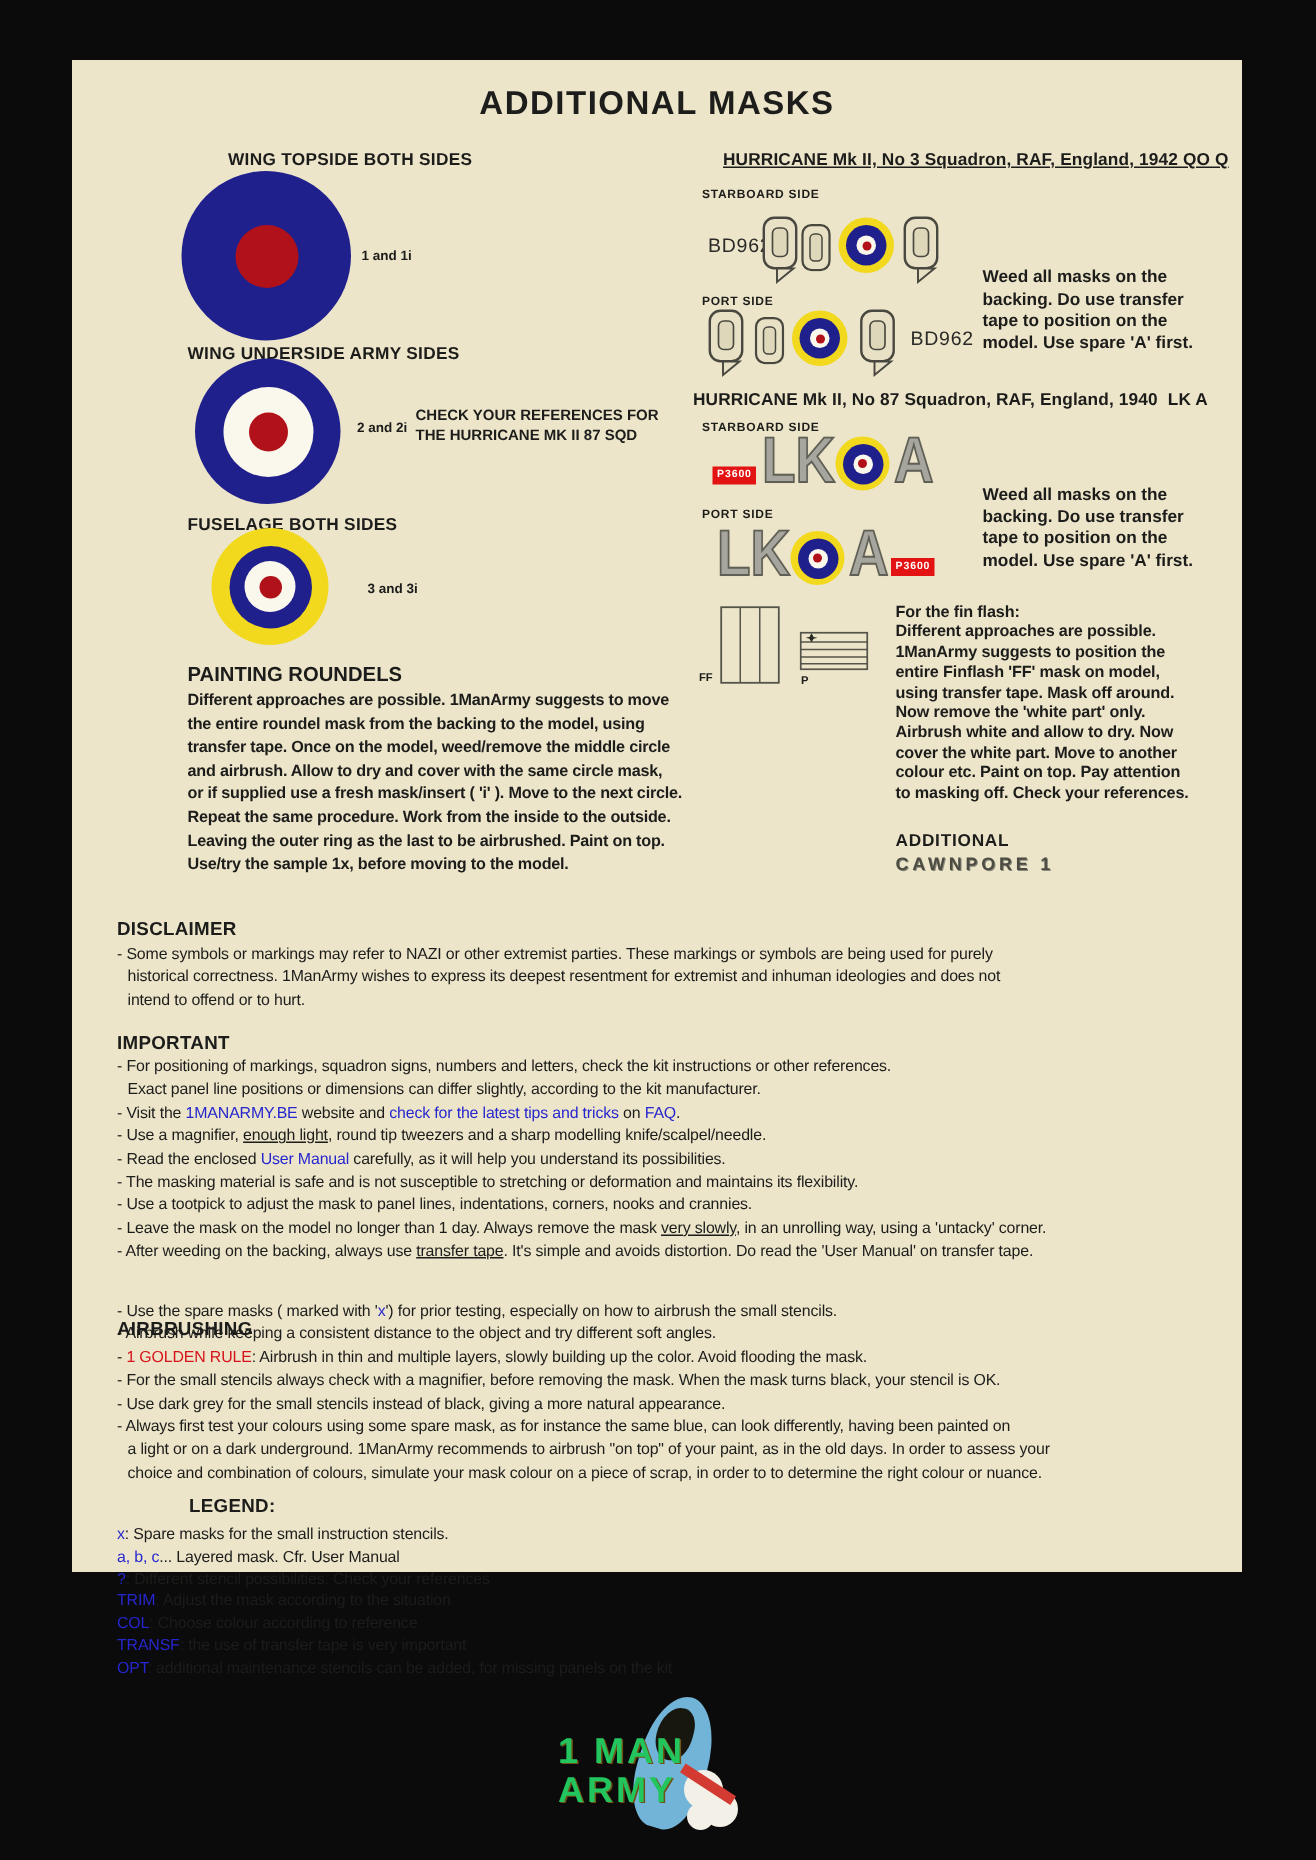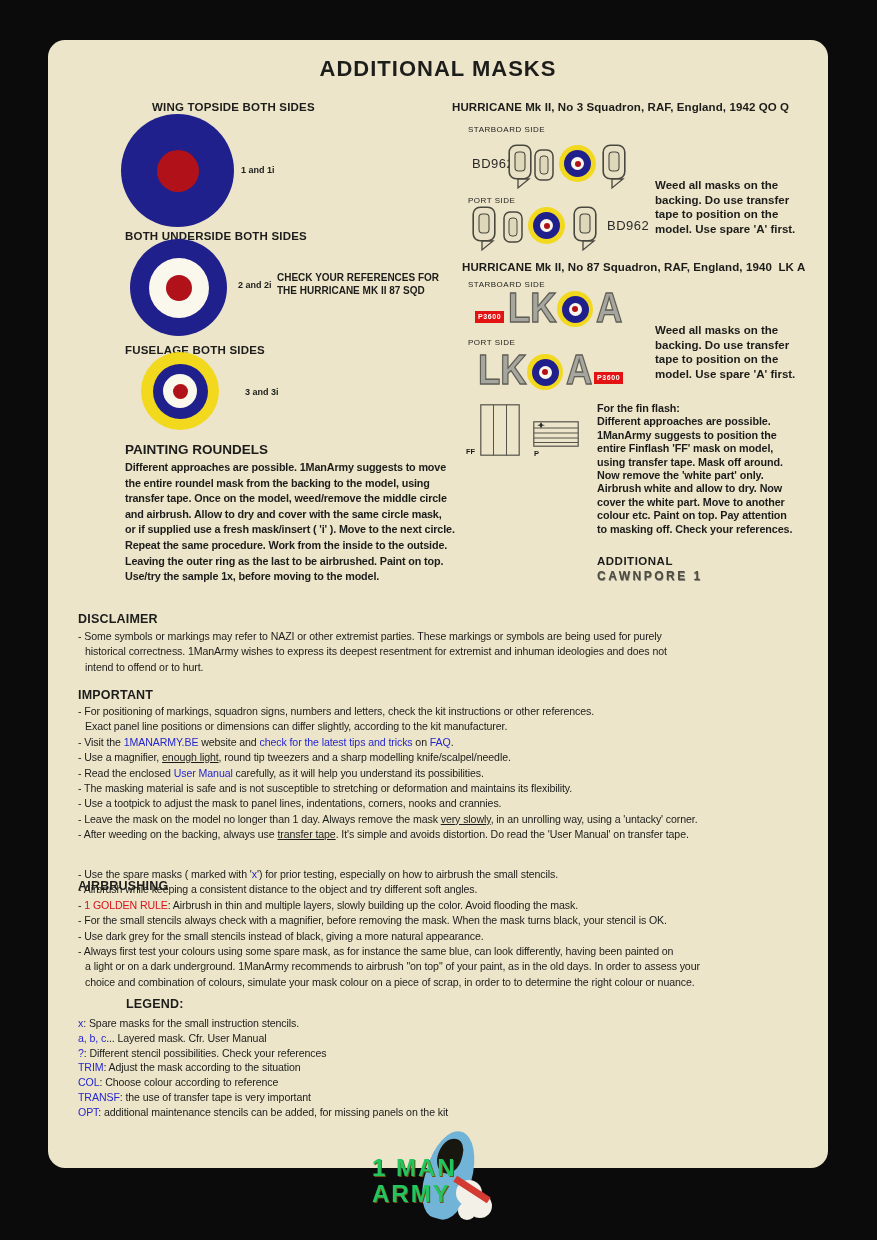--- a/index.html
+++ b/index.html
@@ -1,24 +1,24 @@
 <!DOCTYPE html>
 <html><head>
 <meta charset="utf-8">
 <style>
   html,body{margin:0;padding:0;background:#0b0b0b;}
   .canvas{position:relative;width:877px;height:1240px;background:#0b0b0b;overflow:hidden;
           font-family:"Liberation Sans",sans-serif;color:#1c1c1b;}
-  .page{position:absolute;left:48px;top:40px;width:780px;height:1128px;background:#ece5c9;border-radius:17px;}
+  .page{position:absolute;left:48px;top:40px;width:780px;height:1008px;background:#ece5c9;}
   .abs{position:absolute;}
   .title{width:100%;text-align:center;font-size:22px;font-weight:bold;letter-spacing:1px;color:#1d1d1b;}
   .sec-h{font-size:12.5px;font-weight:bold;letter-spacing:.2px;}
   .blk-h{font-size:11.5px;font-weight:bold;letter-spacing:.2px;}
   .sq-h{font-size:11.5px;font-weight:bold;white-space:pre;letter-spacing:.1px;}
-  .sub-h{font-size:8px;font-weight:normal;letter-spacing:.5px;}
+  .sub-h{font-size:8px;font-weight:bold;letter-spacing:.5px;}
   .lbl{font-size:9px;font-weight:bold;}
   .note-b{font-size:11.5px;font-weight:bold;white-space:pre-line;line-height:14.5px;}
   .body-b{font-size:10.8px;font-weight:bold;white-space:pre-line;line-height:15.6px;letter-spacing:-.15px;}
   .fin-b{font-size:10.8px;font-weight:bold;white-space:pre-line;line-height:13.4px;letter-spacing:-.1px;}
   .ph{font-size:13.5px;font-weight:bold;}
   .tlines{font-size:10.6px;line-height:15.4px;letter-spacing:-.1px;color:#1c1c1b;white-space:nowrap;}
   .tline.cont{padding-left:7px;}
   .legend .tline{line-height:14.8px;}
   .link,.blue{color:#2626cf;}
   .red{color:#d6131a;}
@@ -53,21 +53,21 @@
  <div class="page">
 
   <div class="abs title" style="top:16px;">ADDITIONAL MASKS</div>
 
   <div class="abs blk-h" style="left:77px;top:61px;margin-left:27px;">WING TOPSIDE BOTH SIDES</div>
   <div class="abs r-wrap" style="left:73px;top:74px;width:113px;height:113px;background:#20208d;">
     <div class="circ" style="width:42px;height:42px;background:#b11118;"></div>
   </div>
   <div class="abs lbl" style="left:193px;top:125px;">1 and 1i</div>
 
-  <div class="abs blk-h" style="left:77px;top:190px;">BOTH UNDERSIDE BOTH SIDES</div>
+  <div class="abs blk-h" style="left:77px;top:190px;">WING UNDERSIDE ARMY SIDES</div>
   <div class="abs r-wrap" style="left:82px;top:199px;width:97px;height:97px;background:#20208d;">
     <div class="circ" style="width:60px;height:60px;background:#faf7ec;">
       <div class="circ" style="width:26px;height:26px;background:#b11118;"></div>
     </div>
   </div>
   <div class="abs lbl" style="left:190px;top:240px;">2 and 2i</div>
   <div class="abs" style="left:229px;top:232px;font-size:10px;font-weight:bold;white-space:pre-line;line-height:12.5px;">CHECK YOUR REFERENCES FOR
 THE HURRICANE MK II 87 SQD</div>
 
   <div class="abs blk-h" style="left:77px;top:304px;">FUSELAGE BOTH SIDES</div>
@@ -83,21 +83,21 @@
   <div class="abs ph" style="left:77px;top:402px;">PAINTING ROUNDELS</div>
   <div class="abs body-b" style="left:77px;top:420px;width:350px;">Different approaches are possible. 1ManArmy suggests to move
 the entire roundel mask from the backing to the model, using
 transfer tape. Once on the model, weed/remove the middle circle
 and airbrush. Allow to dry and cover with the same circle mask,
 or if supplied use a fresh mask/insert ( 'i' ). Move to the next circle.
 Repeat the same procedure. Work from the inside to the outside.
 Leaving the outer ring as the last to be airbrushed. Paint on top.
 Use/try the sample 1x, before moving to the model.</div>
 
-  <div class="abs sq-h" style="left:404px;top:61px;">HURRICANE Mk II, No 3 Squadron, RAF, England, 1942 QO Q</div>
+  <div class="abs sq-h" style="left:434px;top:61px;text-decoration:underline;">HURRICANE Mk II, No 3 Squadron, RAF, England, 1942 QO Q</div>
   <div class="abs sub-h" style="left:420px;top:85px;">STARBOARD SIDE</div>
 
   <div class="abs serial-txt" style="left:424px;top:116px;">BD962</div>
   <svg class="abs" style="left:460px;top:104px;" width="24" height="46" viewBox="0 0 24 46">
     <rect x="1.2" y="1.2" width="21.6" height="33.6" rx="7" fill="#e8e1c5" stroke="#494840" stroke-width="1.6"></rect>
     <rect x="7" y="8" width="10" height="19" rx="3.5" fill="#ded7ba" stroke="#494840" stroke-width="1.1"></rect>
     <path d="M10 35 L10 44 L21 35 Z" fill="#e8e1c5" stroke="#494840" stroke-width="1.3"></path>
   </svg>
   <svg class="abs" style="left:486px;top:109px;" width="20" height="32" viewBox="0 0 20 32">
     <rect x="1" y="1" width="18" height="30" rx="6" fill="#e8e1c5" stroke="#494840" stroke-width="1.5"></rect>

